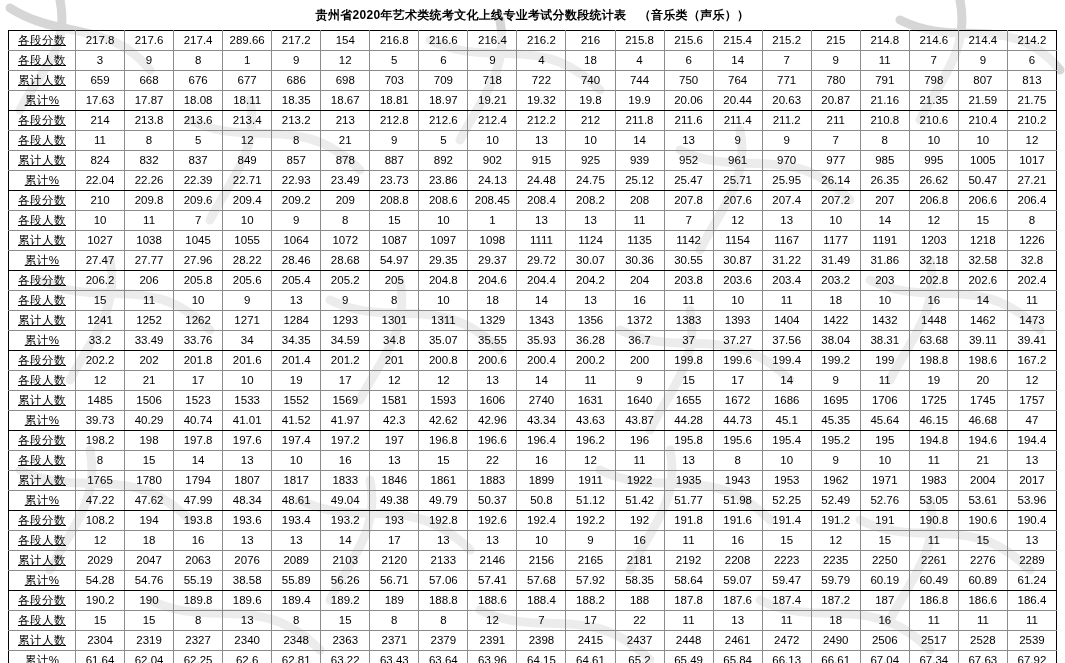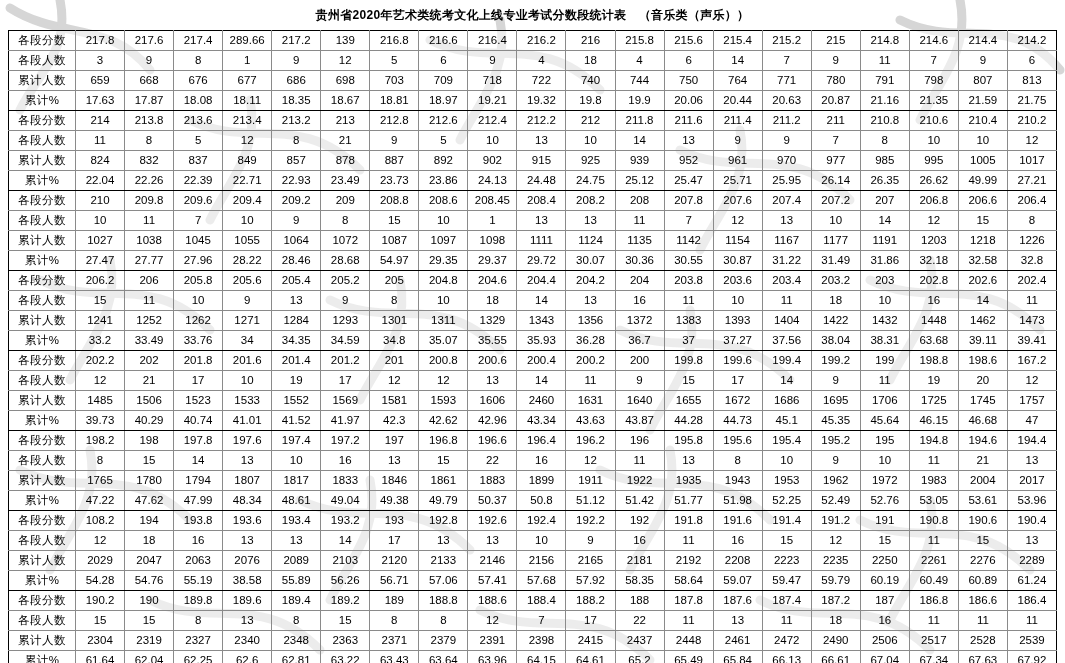--- a/index.html
+++ b/index.html
@@ -63,20 +63,21 @@
     background: rgba(255,255,255,0.55);
     overflow: hidden;
     white-space: nowrap;
   }
   td.rowlabel {
     width: 66px;
     text-align: right;
     padding-right: 5px;
     font-size: 11.5px;
     letter-spacing: 0.5px;
+    text-decoration: underline;
   }
   
   tr.block-first td { border-top: 1.6px solid #000; }
   tr.block-last  td { border-bottom: 1.6px solid #000; }
   table.score-table td.rowlabel { border-left: 1.6px solid #000; }
   table.score-table td:last-child { border-right: 1.6px solid #000; }
 </style>
 </head>
 <body>
 
@@ -122,21 +123,21 @@
 
   <table class="score-table">
     <tbody id="table-body">
         <tr class="block-first">
           <td class="rowlabel">各段分数</td>
           <td>217.8</td>
           <td>217.6</td>
           <td>217.4</td>
           <td>289.66</td>
           <td>217.2</td>
-          <td>139</td>
+          <td>154</td>
           <td>216.8</td>
           <td>216.6</td>
           <td>216.4</td>
           <td>216.2</td>
           <td>216</td>
           <td>215.8</td>
           <td>215.6</td>
           <td>215.4</td>
           <td>215.2</td>
           <td>215</td>
@@ -296,21 +297,21 @@
           <td>24.13</td>
           <td>24.48</td>
           <td>24.75</td>
           <td>25.12</td>
           <td>25.47</td>
           <td>25.71</td>
           <td>25.95</td>
           <td>26.14</td>
           <td>26.35</td>
           <td>26.62</td>
-          <td>49.99</td>
+          <td>50.47</td>
           <td>27.21</td>
         </tr>
         <tr class="block-first">
           <td class="rowlabel">各段分数</td>
           <td>210</td>
           <td>209.8</td>
           <td>209.6</td>
           <td>209.4</td>
           <td>209.2</td>
           <td>209</td>
@@ -540,21 +541,21 @@
           <td class="rowlabel">累计人数</td>
           <td>1485</td>
           <td>1506</td>
           <td>1523</td>
           <td>1533</td>
           <td>1552</td>
           <td>1569</td>
           <td>1581</td>
           <td>1593</td>
           <td>1606</td>
-          <td>2460</td>
+          <td>2740</td>
           <td>1631</td>
           <td>1640</td>
           <td>1655</td>
           <td>1672</td>
           <td>1686</td>
           <td>1695</td>
           <td>1706</td>
           <td>1725</td>
           <td>1745</td>
           <td>1757</td>
@@ -639,21 +640,21 @@
           <td>1846</td>
           <td>1861</td>
           <td>1883</td>
           <td>1899</td>
           <td>1911</td>
           <td>1922</td>
           <td>1935</td>
           <td>1943</td>
           <td>1953</td>
           <td>1962</td>
-          <td>1972</td>
+          <td>1971</td>
           <td>1983</td>
           <td>2004</td>
           <td>2017</td>
         </tr>
         <tr class="block-last">
           <td class="rowlabel">累计%</td>
           <td>47.22</td>
           <td>47.62</td>
           <td>47.99</td>
           <td>48.34</td>

